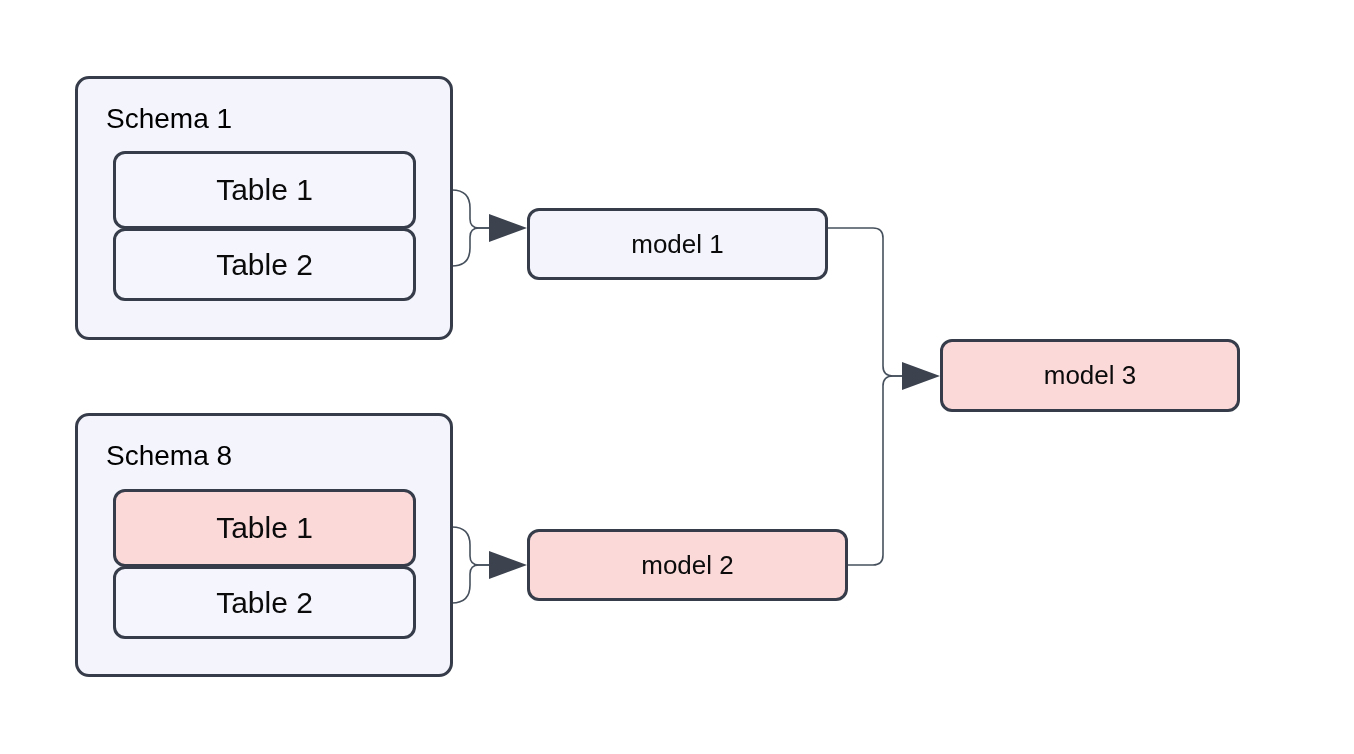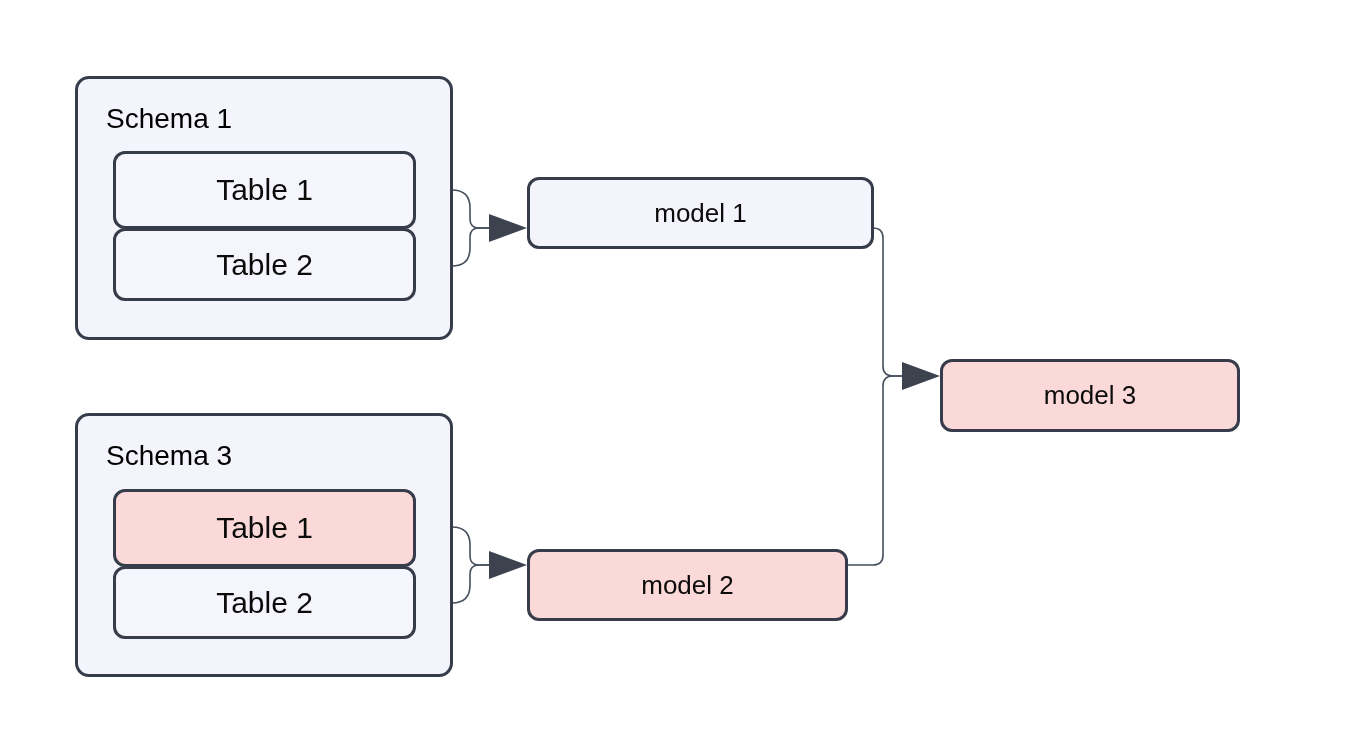--- a/index.html
+++ b/index.html
@@ -60,21 +60,20 @@
     background: #fcd9d9;
   }
   .model-box {
     background: #f3f4fc;
     font-size: 26px;
     border-radius: 12px;
     z-index: 3;
   }
   .model-box.highlight {
     background: #fcd9d9;
-    margin-top: 20px;
   }
   .edge-path {
     fill: none;
     stroke: #46505d;
     stroke-width: 1.6;
   }
   .arrow-head {
     fill: #3c434f;
     stroke: none;
   }
@@ -111,32 +110,32 @@
 
   <div class="node table-box" style="left:113px; top:151px; width:303px; height:78px;">
     <span>Table 1</span>
   </div>
 
   <div class="node table-box" style="left:113px; top:228px; width:303px; height:73px;">
     <span>Table 2</span>
   </div>
 
   <div class="node schema-box" style="left:75px; top:413px; width:378px; height:264px;">
-    <div class="schema-title" style="left:28px; top:26px;">Schema 3</div>
+    <div class="schema-title" style="left:28px; top:26px;">Schema 8</div>
   </div>
 
   <div class="node table-box highlight" style="left:113px; top:489px; width:303px; height:78px;">
     <span>Table 1</span>
   </div>
 
   <div class="node table-box" style="left:113px; top:566px; width:303px; height:73px;">
     <span>Table 2</span>
   </div>
 
-  <div class="node model-box" style="left:527px; top:177px; width:347px; height:72px;">
+  <div class="node model-box" style="left:527px; top:208px; width:301px; height:72px;">
     <span>model 1</span>
   </div>
 
   <div class="node model-box highlight" style="left:527px; top:529px; width:321px; height:72px;justify-content:center;">
     <span>model 2</span>
   </div>
 
   <div class="node model-box highlight" style="left:940px; top:339px; width:300px; height:73px;">
     <span>model 3</span>
   </div>

